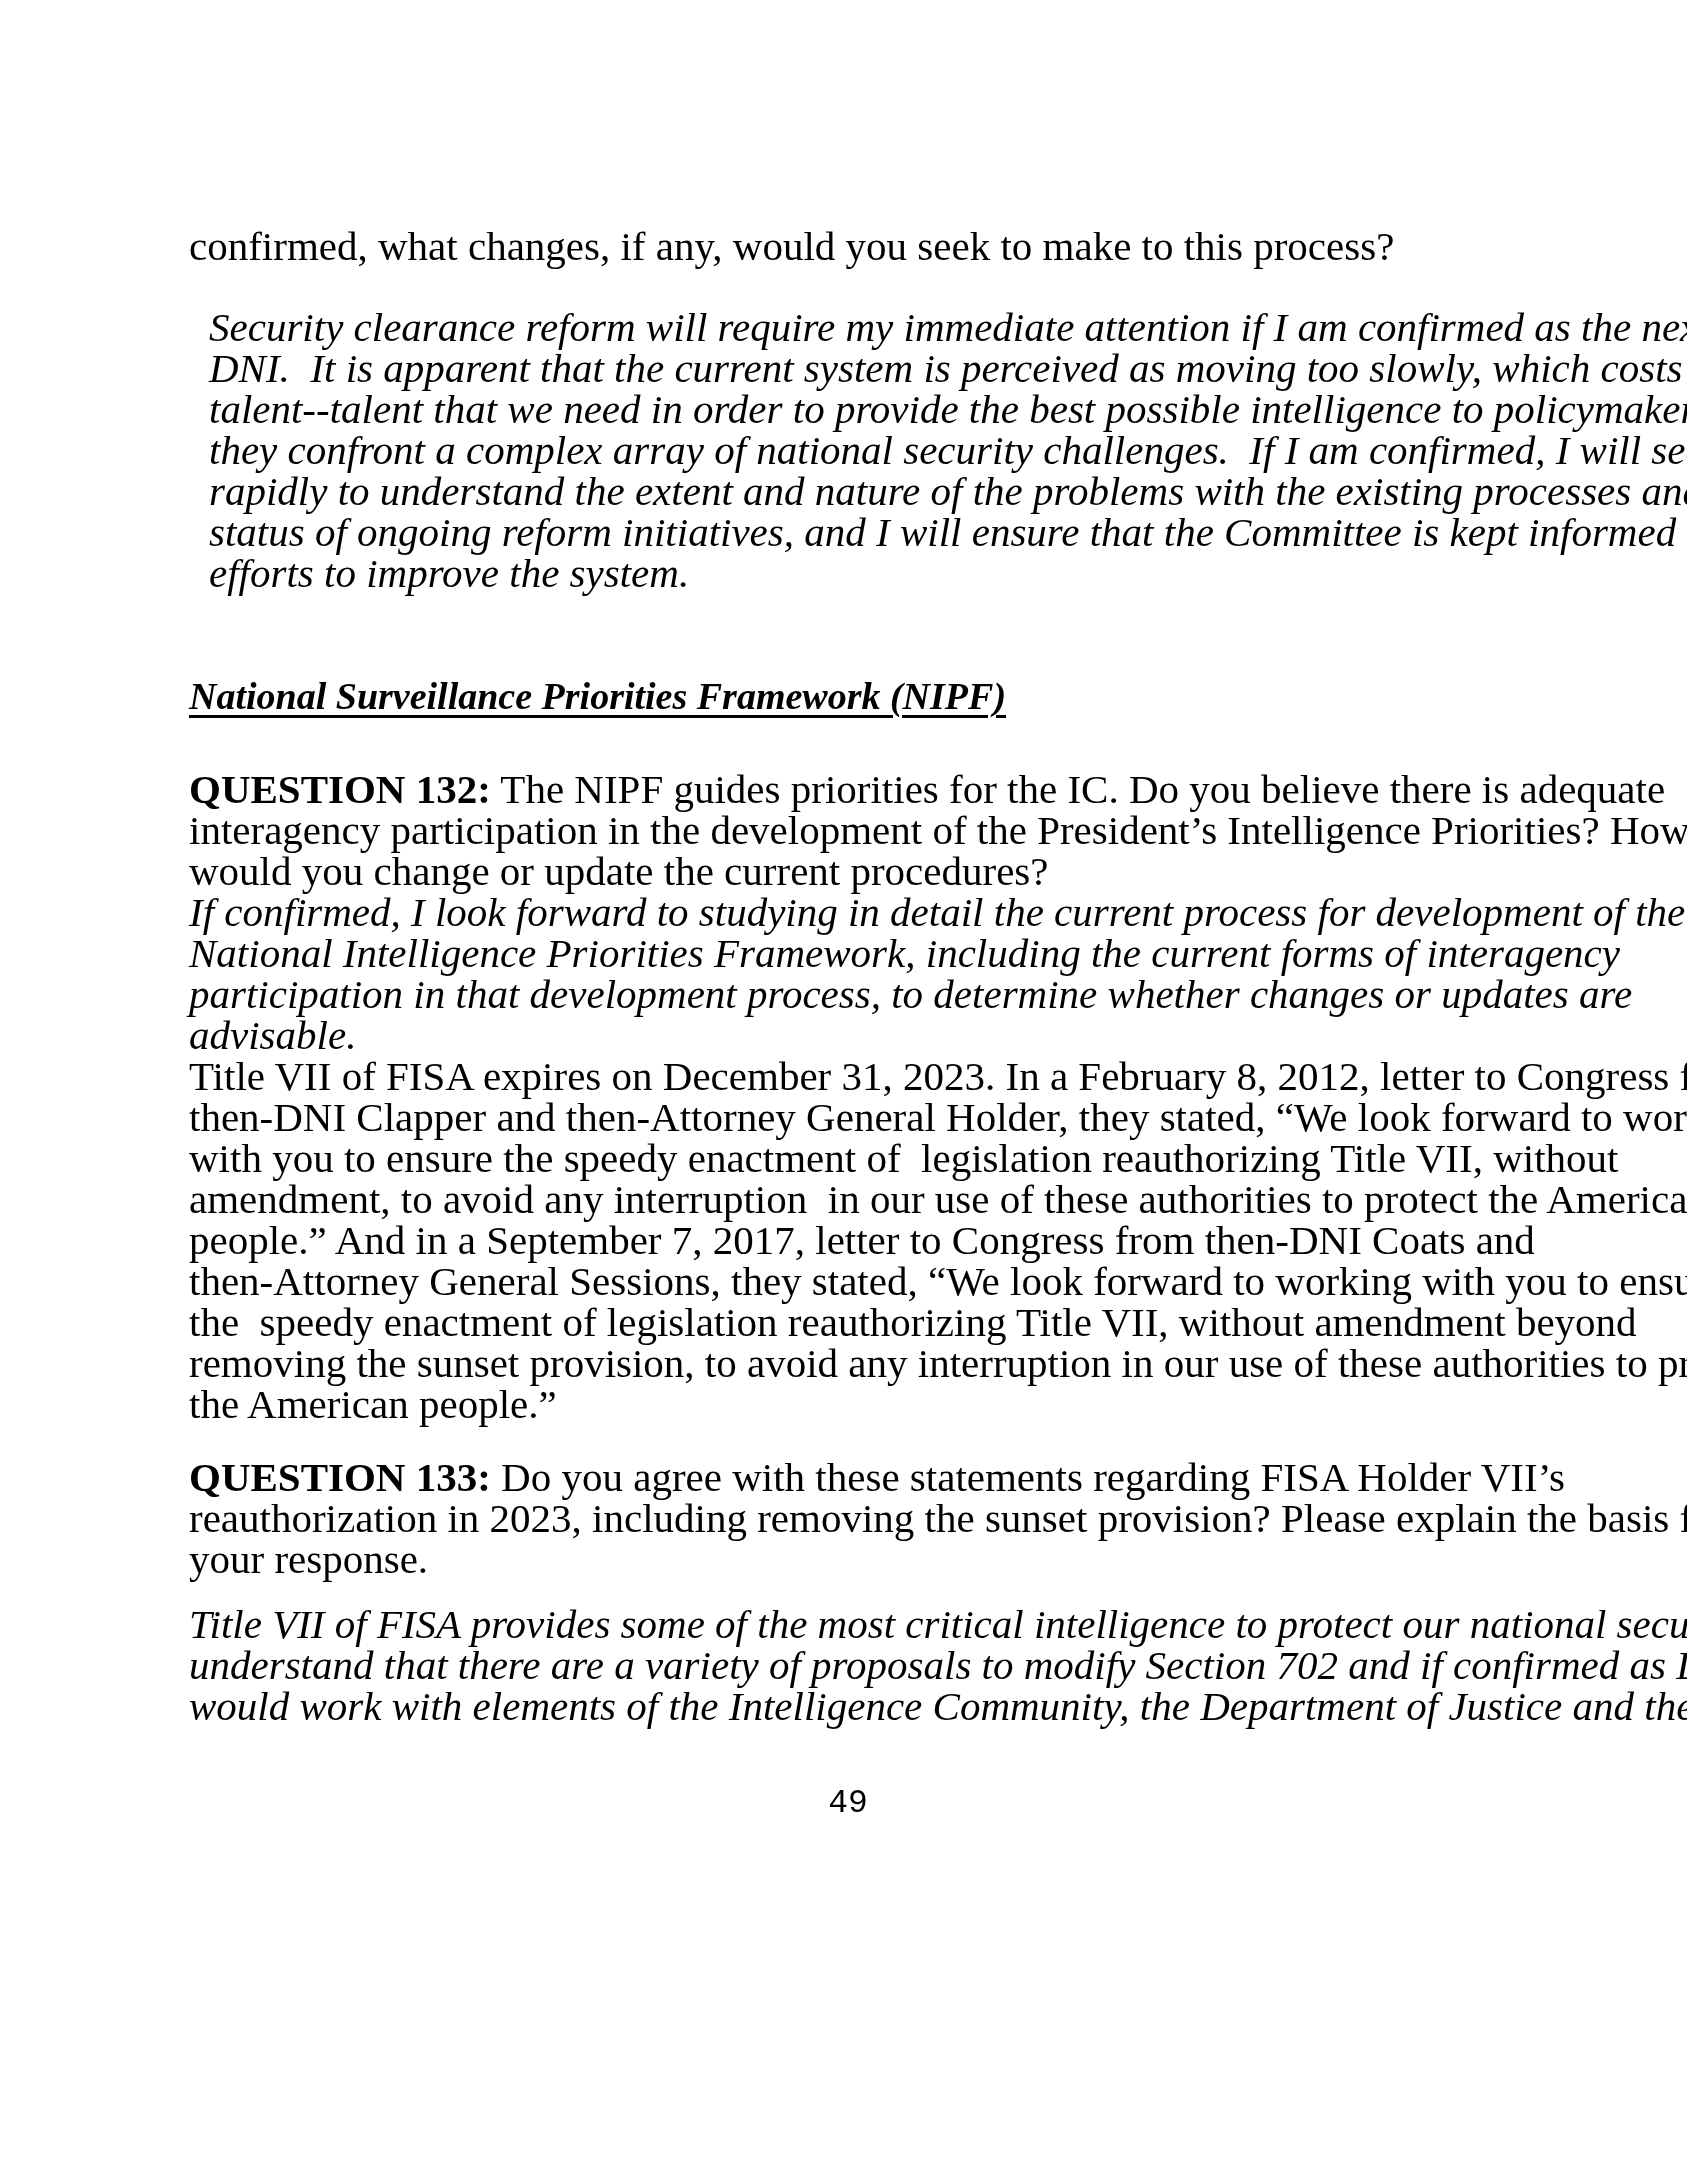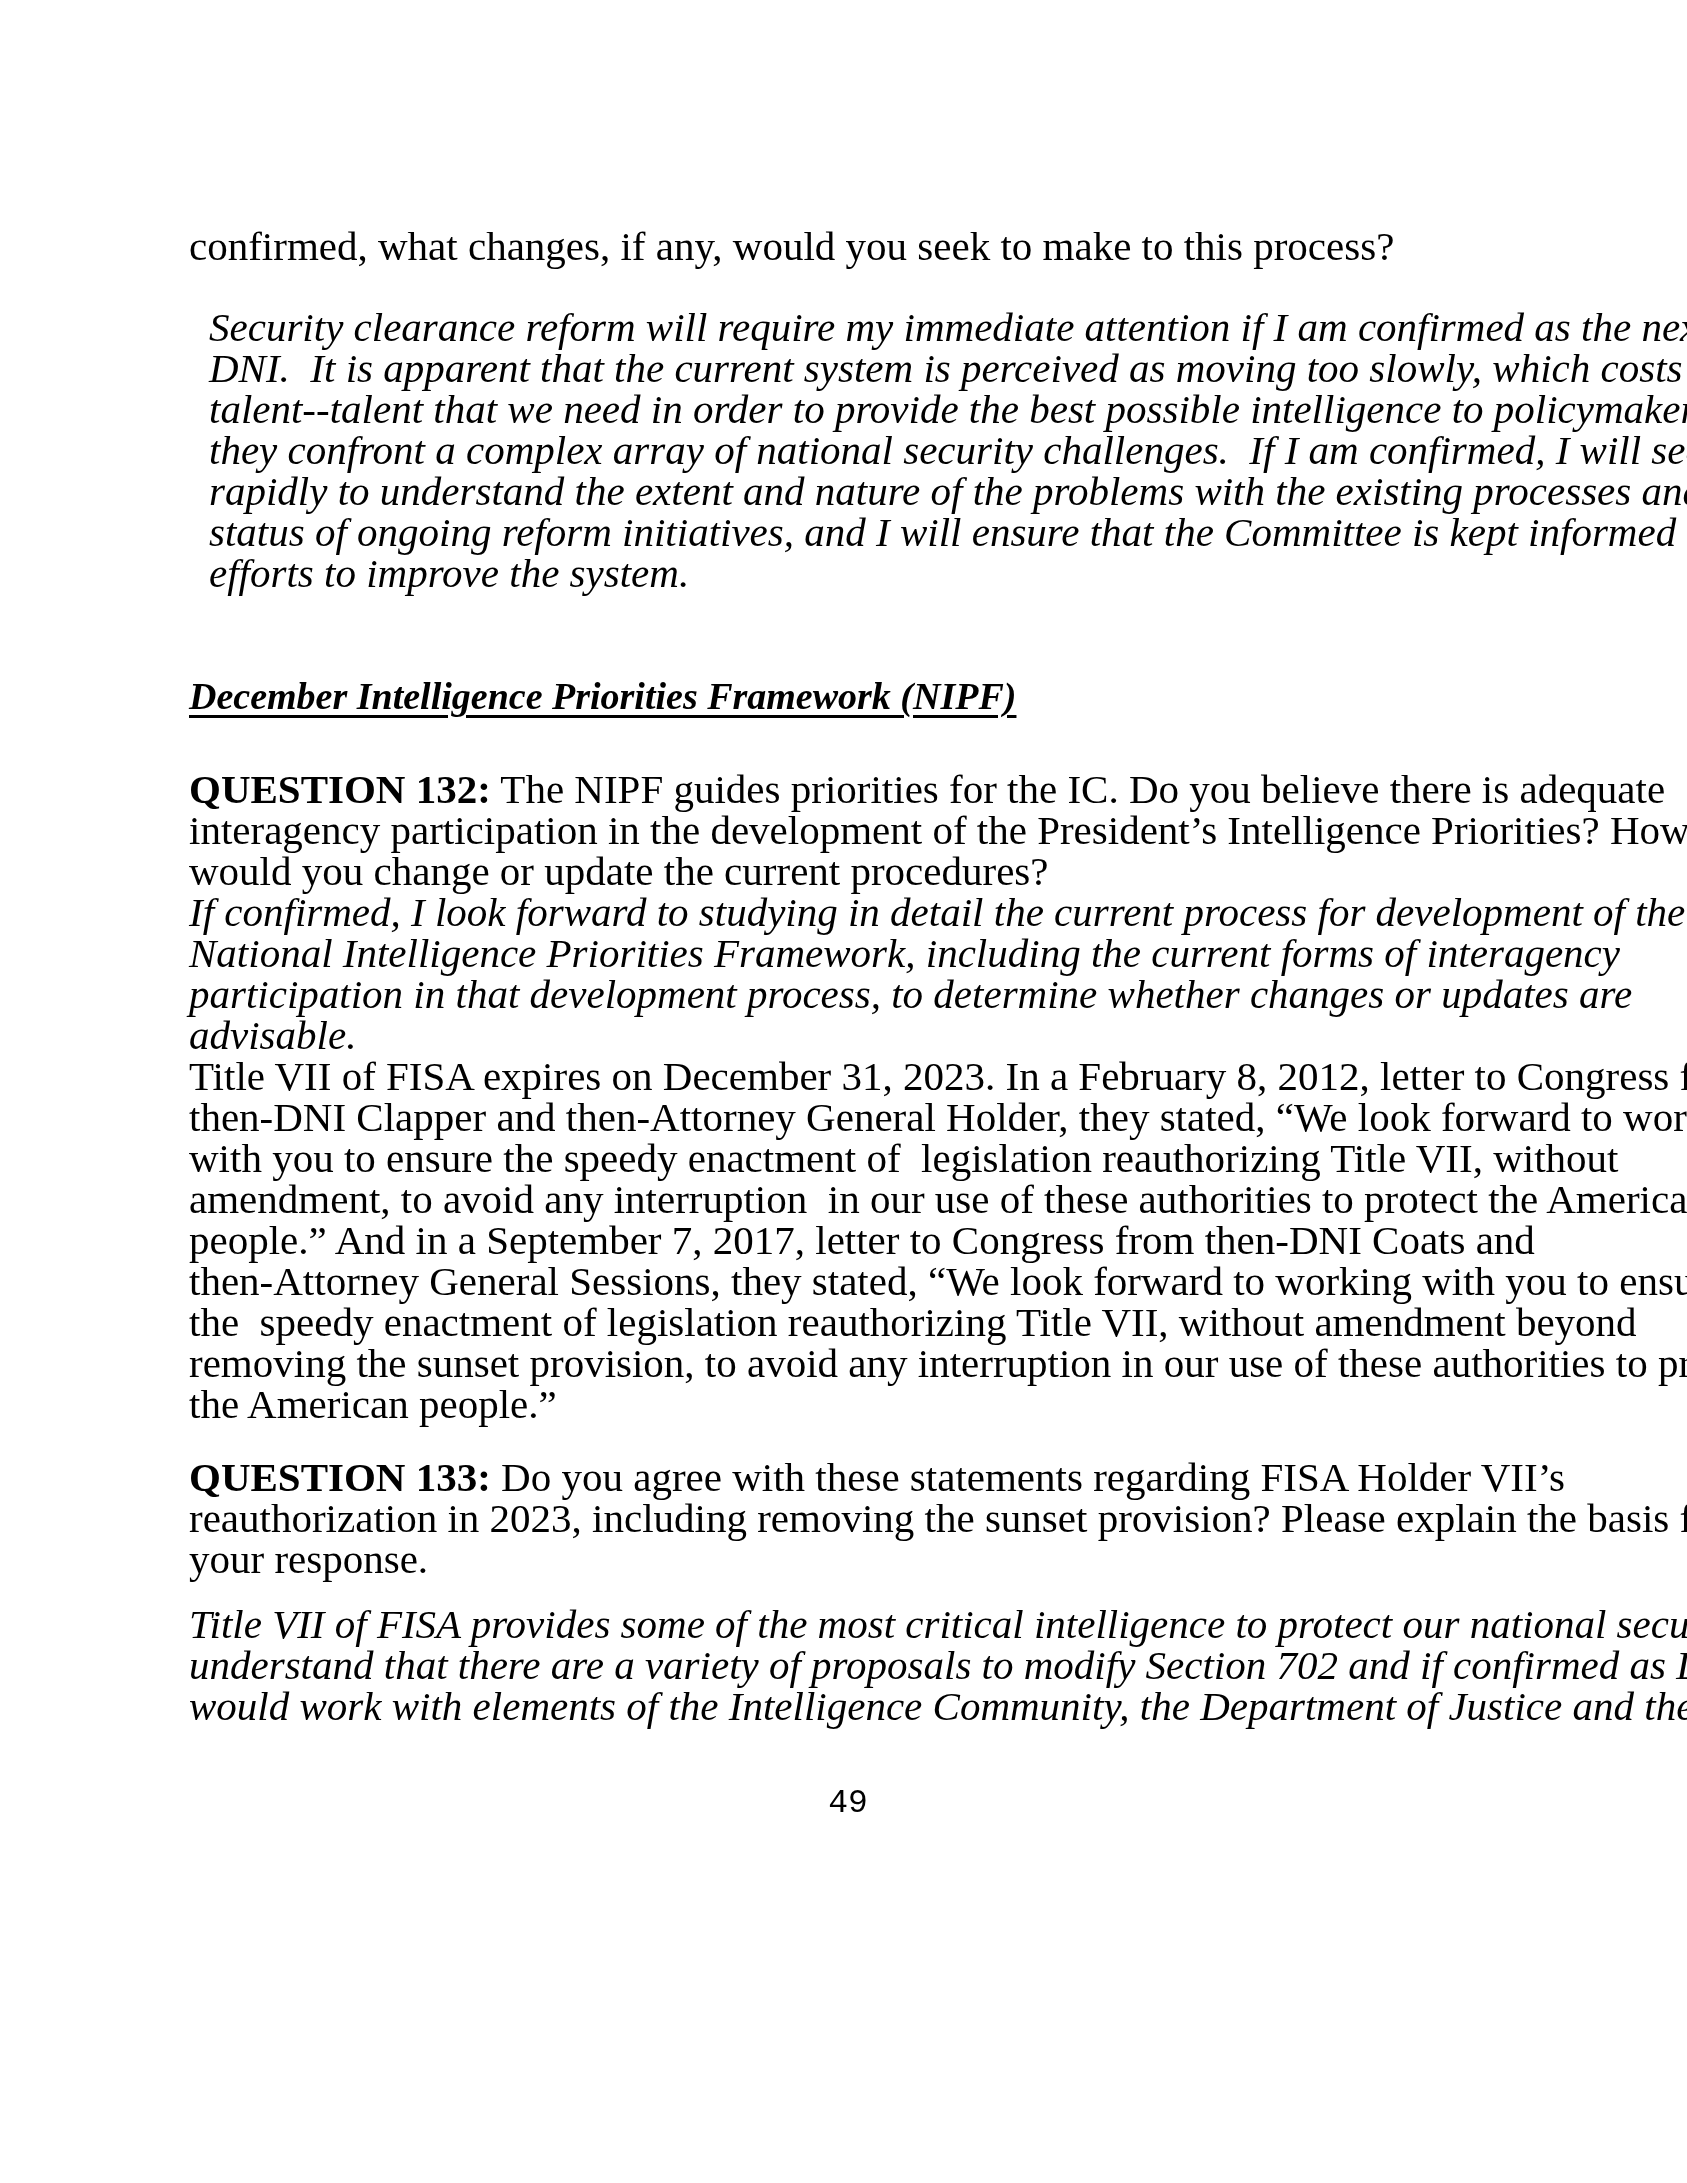--- a/index.html
+++ b/index.html
@@ -61,21 +61,21 @@
   <p class="para">confirmed, what changes, if any, would you seek to make to this process?</p>
 
   <p class="para italic mt-blank">Security clearance reform will require my immediate attention if I am confirmed as the next
 DNI.  It is apparent that the current system is perceived as moving too slowly, which costs the IC
 talent--talent that we need in order to provide the best possible intelligence to policymakers as
 they confront a complex array of national security challenges.  If I am confirmed, I will seek
 rapidly to understand the extent and nature of the problems with the existing processes and the
 status of ongoing reform initiatives, and I will ensure that the Committee is kept informed of our
 efforts to improve the system.</p>
 
-  <h2 class="heading mt-h1">December Intelligence Priorities Framework (NIPF)</h2>
+  <h2 class="heading mt-h1">National Surveillance Priorities Framework (NIPF)</h2>
 
   <p class="para mt-q132"><strong class="q-label">QUESTION 132:</strong><span> The NIPF guides priorities for the IC. Do you believe there is adequate
 interagency participation in the development of the President’s Intelligence Priorities? How
 would you change or update the current procedures?</span></p>
 
   <p class="para italic mt-ans-nipf">If confirmed, I look forward to studying in detail the current process for development of the
 National Intelligence Priorities Framework, including the current forms of interagency
 participation in that development process, to determine whether changes or updates are
 advisable.</p>
 

